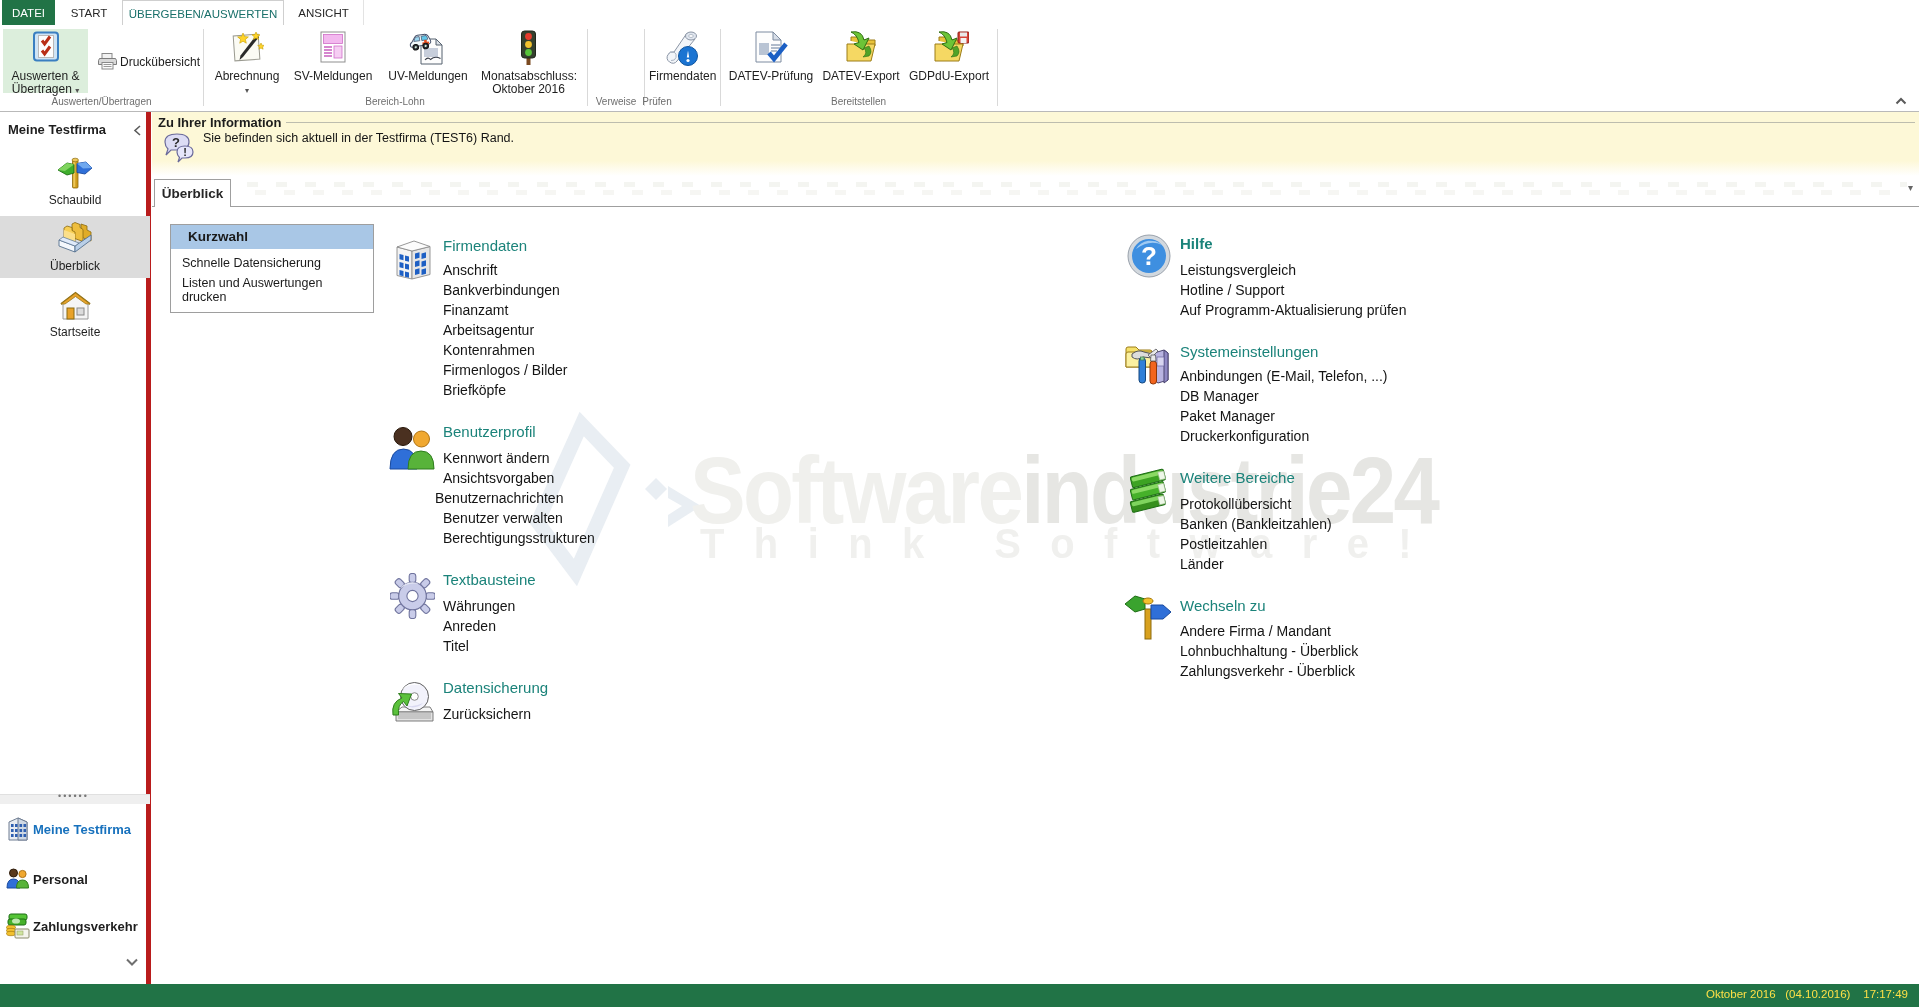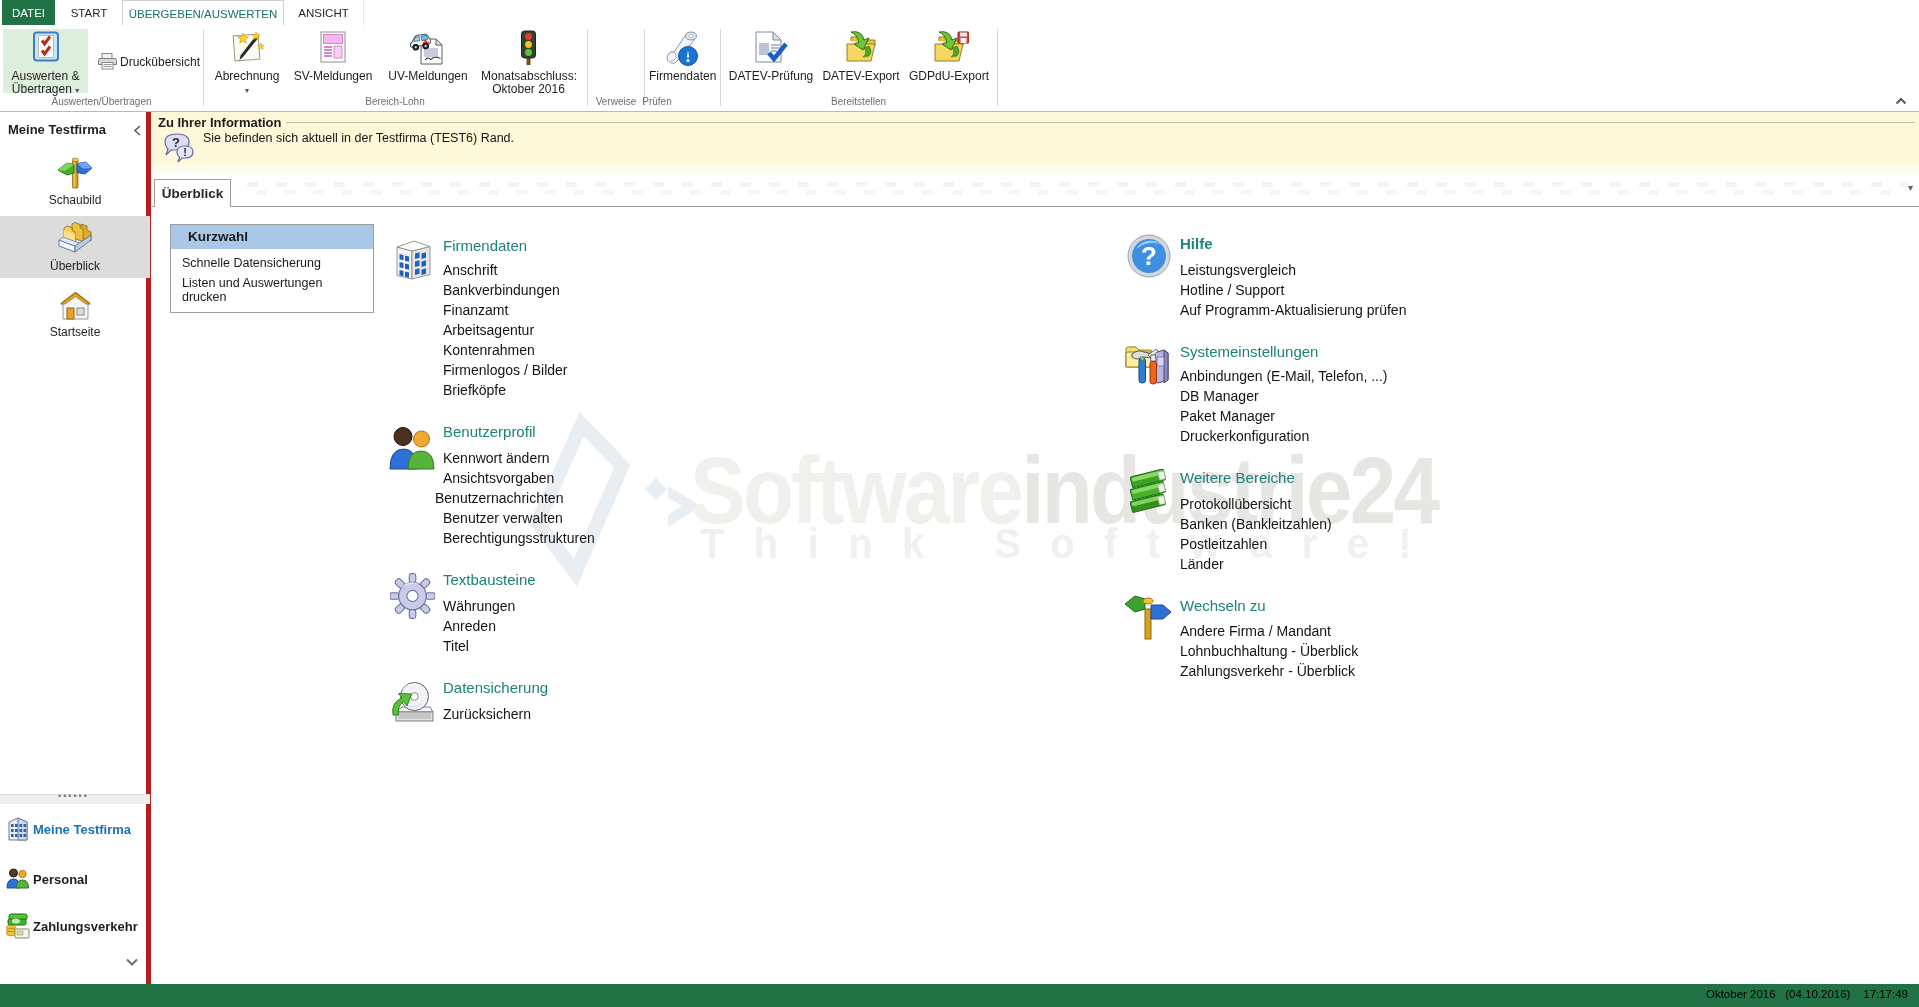--- a/index.html
+++ b/index.html
@@ -19,21 +19,21 @@
   #sidebar{left:0;top:112px;width:151px;height:872px;background:#fff;border-right:5px solid #b91c1c;box-sizing:border-box;}
   .sideitem{position:absolute;width:150px;text-align:center;font-size:12px;color:#1e1e1e;}
   
   #info{left:152px;top:112px;width:1767px;height:64px;
         background:linear-gradient(to bottom,#fdf8d7 0 76%,#ffffff);}
   
   #content{left:152px;top:207px;width:1767px;height:777px;background:#fff;}
   .h2{position:absolute;font-size:15px;color:#1b837a;white-space:nowrap;}
   .lnk{position:absolute;font-size:14px;color:#141414;white-space:nowrap;}
   
-  #status{left:0;top:984px;width:1919px;height:23px;background:#217346;color:#000000;font-size:12.5px;}
+  #status{left:0;top:984px;width:1919px;height:23px;background:#217346;color:#fde047;font-size:12.5px;}
 </style>
 </head>
 <body>
 
 <div class="abs" id="tabrow">
   <div class="tab" style="left:2px;width:53px;background:#217346;color:#fff;">DATEI</div>
   <div class="tab" style="left:56px;width:66px;color:#262626;">START</div>
   <div class="tab" style="left:122px;width:162px;color:#19706a;background:#fff;border:1px solid #cfcfcf;border-bottom:none;box-sizing:border-box;">ÜBERGEBEN/AUSWERTEN</div>
   <div class="tab" style="left:284px;width:79px;color:#262626;border-right:1px solid #e3e3e3;">ANSICHT</div>
 </div>

